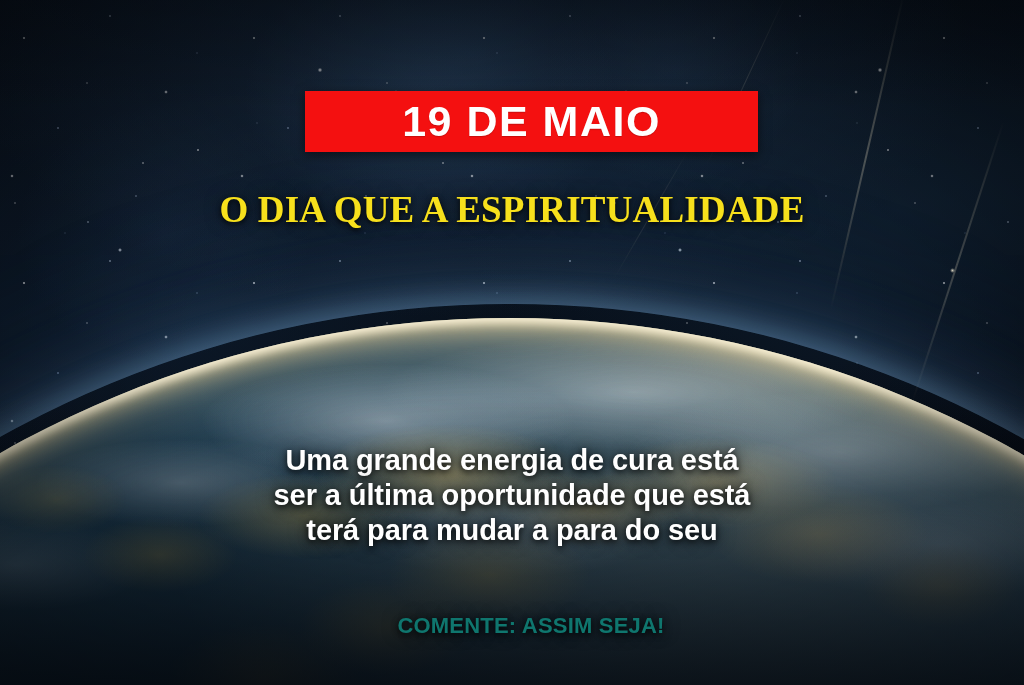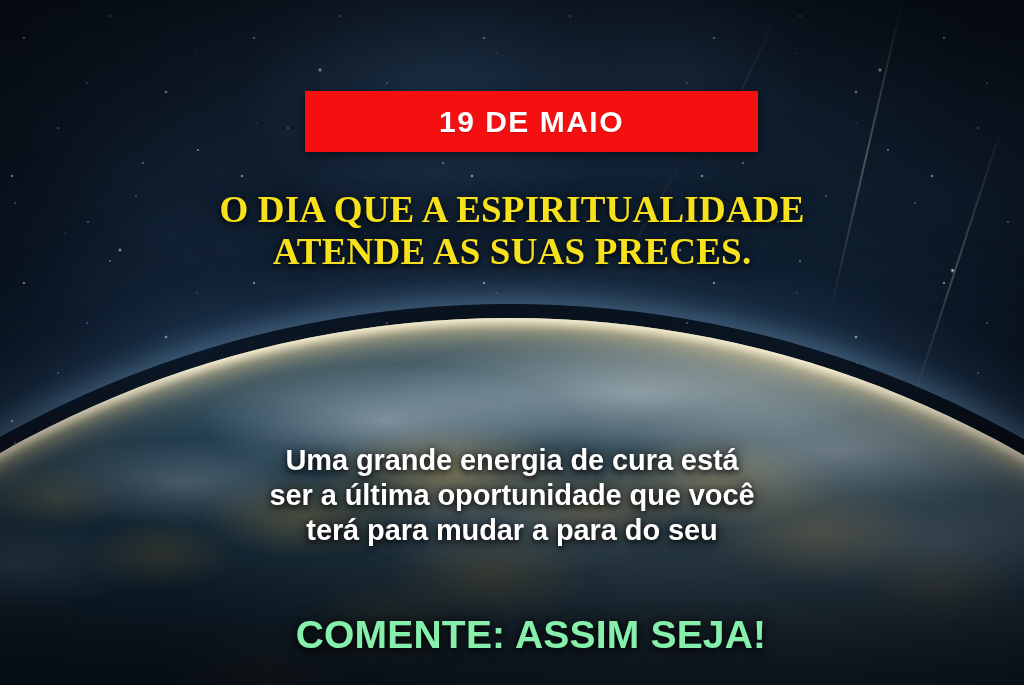--- a/index.html
+++ b/index.html
@@ -217,21 +217,21 @@
     height: 61px;
     background: #f41010;
     display: flex;
     align-items: center;
     justify-content: center;
     box-shadow: 0 3px 10px rgba(0,0,0,0.55);
   }
   .date-badge-text {
     font-family: "Liberation Sans", sans-serif;
     font-weight: 700;
-    font-size: 30px;
+    font-size: 43px;
     letter-spacing: 1.5px;
     color: #ffffff;
     line-height: 1;
     white-space: nowrap;
     text-shadow: 0 1px 1px rgba(0,0,0,0.18);
   }
 
   .headline {
     position: absolute;
     left: 0;
@@ -268,23 +268,23 @@
   }
   .body-copy .bc-line { display: block; white-space: nowrap; }
 
   .cta {
     position: absolute;
     left: 0;
     right: 0;
     top: 613px;
     font-family: "Liberation Sans", sans-serif;
     font-weight: 700;
-    font-size: 39px;
+    font-size: 22px;
     letter-spacing: 0.2px;
-    color: #86efac;
+    color: #0f766e;
     text-shadow:
       0 2px 6px rgba(0,0,0,0.85),
       0 0 16px rgba(0,0,0,0.60);
     white-space: nowrap;
     padding-left: 38px;
   }
 </style>
 </head>
 <body>
 
@@ -315,25 +315,24 @@
   <div class="vignette"></div>
 
   <div class="content">
 
     <div class="date-badge">
       <span class="date-badge-text">19 DE MAIO</span>
     </div>
 
     <h1 class="headline">
       <span class="hl-line">O DIA QUE A ESPIRITUALIDADE</span>
-      <span class="hl-line">ATENDE AS SUAS PRECES.</span>
     </h1>
 
     <div class="body-copy">
       <span class="bc-line">Uma grande energia de cura está</span>
-      <span class="bc-line">ser a última oportunidade que você</span>
+      <span class="bc-line">ser a última oportunidade que está</span>
       <span class="bc-line">terá para mudar a para do seu</span>
     </div>
 
     <div class="cta">COMENTE: ASSIM SEJA!</div>
 
   </div>
 </div>
 
 </body></html>

